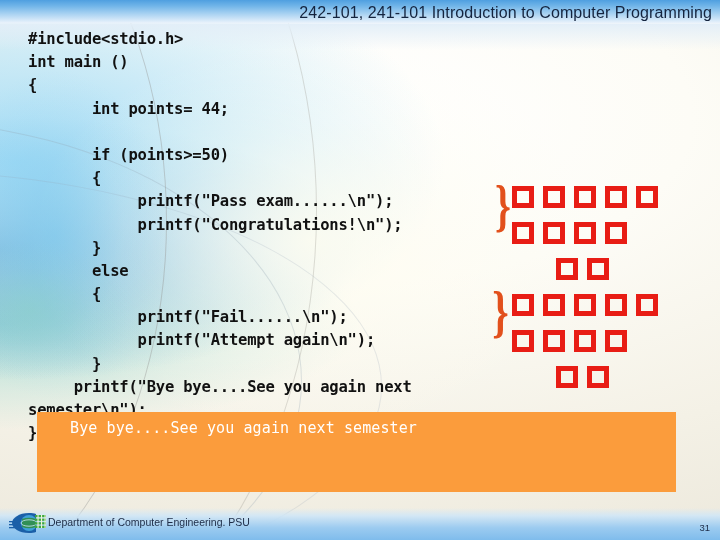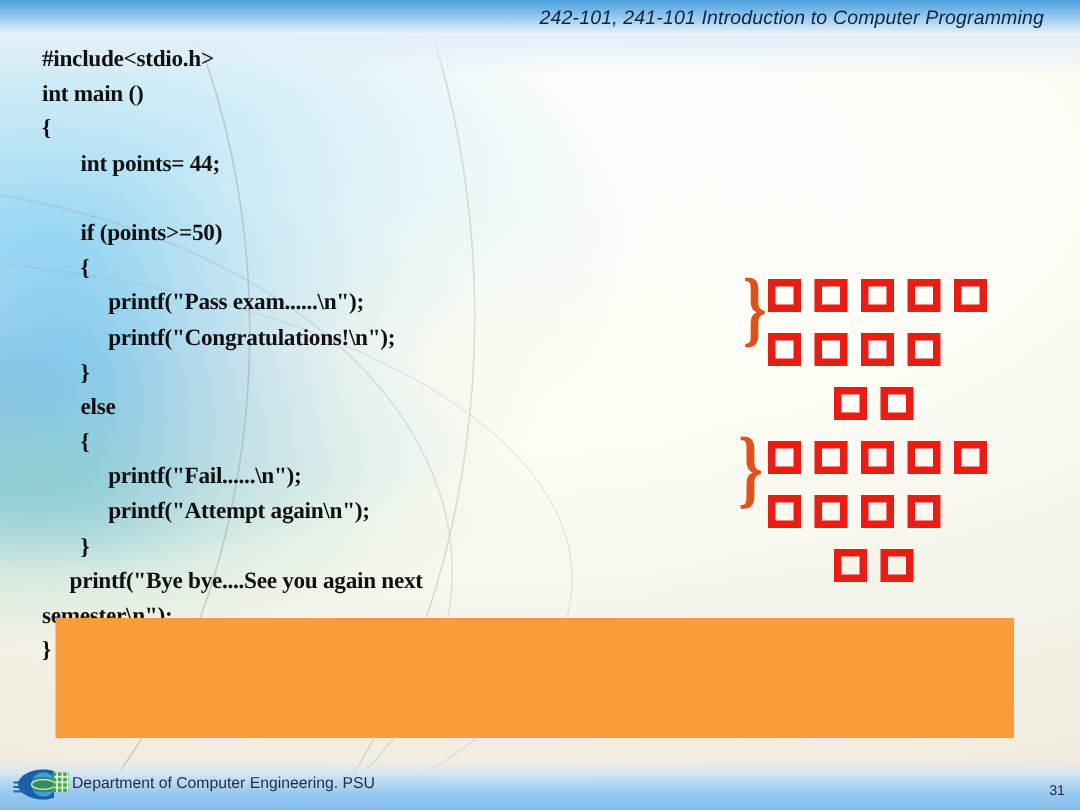--- a/index.html
+++ b/index.html
@@ -72,42 +72,41 @@
     border: 1px solid rgba(150,150,148,0.42);
   }
   .arc-a { left: -395px; top: -185px;  width: 560px;  height: 810px; }
   .arc-b { left: -345px; top: -255px;  width: 660px;  height: 930px; border-color: rgba(160,158,150,0.34); }
   .arc-c { left: -520px; top: 120px;   width: 820px;  height: 520px; border-color: rgba(150,165,180,0.30); }
   .arc-d { left: -600px; top: 170px;   width: 980px;  height: 430px; border-color: rgba(150,165,180,0.22); }
 
   
   .header-title {
     position: absolute;
-    right: 24px; top: 4px;
-    font-size: 13px;
+    right: 8px; top: 4px;
+    font-size: 16px;
     color: #14243f;
     letter-spacing: 0.1px;
     white-space: nowrap;
-    font-style: italic;
   }
 
   
   #code {
     position: absolute;
     left: 28px; top: 28px;
     width: 500px;
     font-family: "DejaVu Sans Mono", "Liberation Mono", monospace;
     font-size: 15.5px;
     font-weight: bold;
     line-height: 23.2px;
     color: #111111;
     white-space: pre;
     letter-spacing: -0.2px;
   }
-  #code .ln { display: block; height: 23.2px; font-family: Liberation Serif, serif; }
+  #code .ln { display: block; height: 23.2px; }
 
   
   .brace {
     position: absolute;
     font-family: "Liberation Serif", serif;
     color: #e2501c;
     font-weight: bold;
     line-height: 1;
     transform: scaleX(0.72);
   }
@@ -241,21 +240,21 @@
         <div class="tofu" style="border-color: rgb(232, 29, 21);"></div>
         <div class="tofu" style="border-color: rgb(232, 29, 21);"></div>
       </div>
       <div class="tofu-row r3">
         <div class="tofu" style="border-color: rgb(232, 29, 21);"></div>
         <div class="tofu" style="border-color: rgb(232, 29, 21);"></div>
       </div>
     </div>
 
   <div id="output-box" style="background: rgb(251, 156, 60);"></div>
-  <div id="output-text" style="color: rgb(255, 255, 255);"></div>
+  <div id="output-text" style="color: rgb(255, 255, 255);"><span class="ln">Bye bye....See you again next semester</span></div>
 
   <div id="footer-bar"></div>
   <svg id="footer-logo" viewBox="0 0 42 26">
     <path d="M21 3 C11 3 4 8 4 13 C4 18 11 23 21 23 C24 23 26 22.6 28 22 L28 4 C26 3.4 24 3 21 3 Z" fill="#1b5fa8"></path>
     <circle cx="21" cy="13" r="8" fill="#3fa2d8"></circle>
     <path d="M14 9 Q21 6.5 28 9 L28 17 Q21 19.5 14 17 Z" fill="#2f8c3f" opacity="0.85"></path>
     <ellipse cx="21" cy="13" rx="8" ry="3.2" fill="none" stroke="#cfe9f7" stroke-width="0.8"></ellipse>
     <rect x="1" y="11" width="9" height="1.3" fill="#1b5fa8"></rect>
     <rect x="1" y="14" width="9" height="1.3" fill="#1b5fa8"></rect>
     <rect x="1" y="17" width="9" height="1.3" fill="#1b5fa8"></rect>

